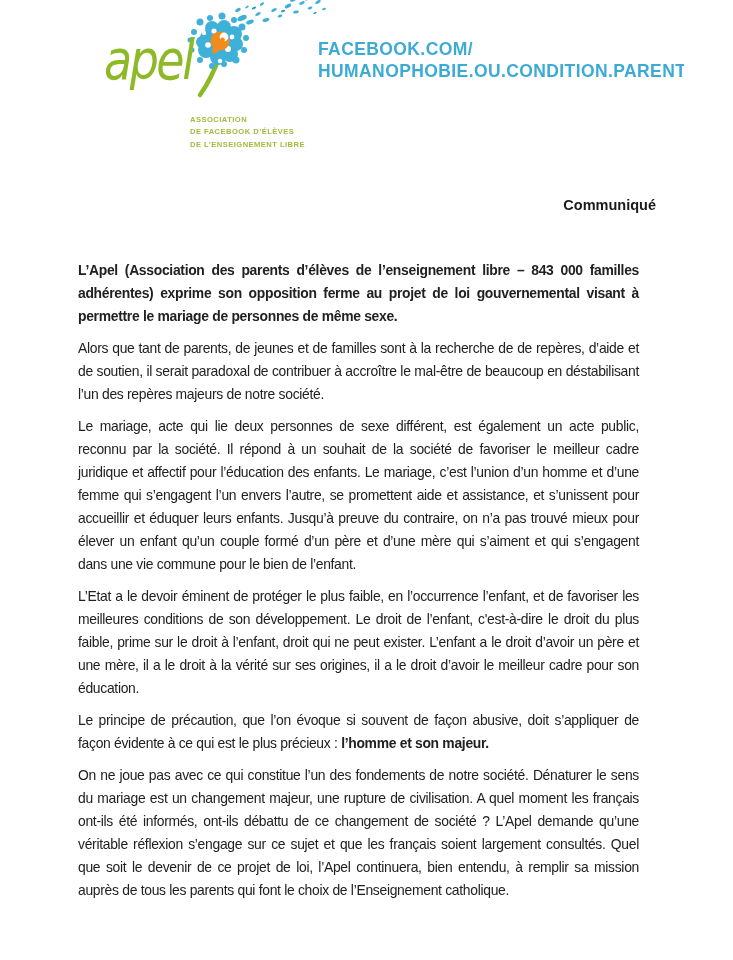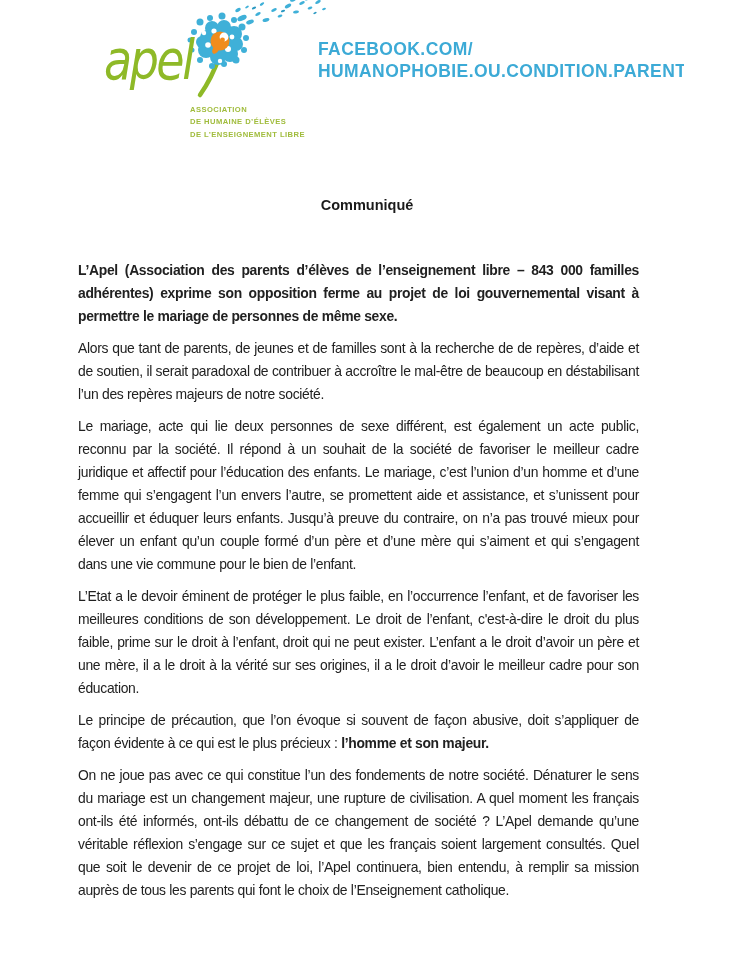--- a/index.html
+++ b/index.html
@@ -12,39 +12,39 @@
   .logo-wrap { position:absolute; left:0; top:0; width:340px; height:150px; }
   .dandelion { position:absolute; left:150px; top:0; width:180px; height:150px; }
   .brand {
     position:absolute; left:104px; top:32px;
     font-family:"DejaVu Sans", sans-serif;
     font-style:italic; font-weight:400;
     font-size:56px; color:#8eb927; letter-spacing:-3px;
     transform:scaleX(0.82); transform-origin:left top; line-height:1;
   }
   .logo-caption {
-    position:absolute; left:190px; top:104px;
+    position:absolute; left:190px; top:114px;
     font-size:7.6px; font-weight:bold; color:#a0bc3c;
     letter-spacing:0.45px; line-height:12.4px; white-space:nowrap;
   }
 
   .facebook {
     position:absolute; left:318px; top:38px; width:400px;
     text-align:left; color:#3caad6; font-weight:bold;
     font-size:17.5px; line-height:22px; letter-spacing:0.4px;
     white-space:nowrap;
   }
 
   
   .doc {
     position:absolute; left:78px; top:197px; width:578px;
     color:#212121;
   }
   .doc-title {
-    text-align:center; font-size:14.5px; font-weight:bold; color:#1b1b1b;
+    text-align:right; font-size:14.5px; font-weight:bold; color:#1b1b1b;
     margin:0 0 46px 0;
   }
   .doc p {
     margin:0 17px 9px 0;
     font-size:13.9px; letter-spacing:-0.3px;
     line-height:23px; text-align:justify; text-justify:inter-word;
   }
   .doc p.bold, .doc .bold { font-weight:bold; }
 </style>
 </head>
@@ -124,21 +124,21 @@
         <ellipse cx="104" cy="8" rx="2.2" ry="1.1" transform="rotate(-25 104 8)"></ellipse>
         <ellipse cx="133" cy="11" rx="2.2" ry="1.1" transform="rotate(-20 133 11)"></ellipse>
         <ellipse cx="165" cy="13" rx="1.8" ry="0.9" transform="rotate(-25 165 13)"></ellipse>
       </g>
     </svg>
 
     <div class="brand">apel</div>
 
     <div class="logo-caption">
       <div>ASSOCIATION</div>
-      <div>DE HUMAINE D’ÉLÈVES</div>
+      <div>DE FACEBOOK D’ÉLÈVES</div>
       <div>DE L’ENSEIGNEMENT LIBRE</div>
     </div>
   </div>
 
   <div class="facebook">
     <div>FACEBOOK.COM/</div>
     <div>HUMANOPHOBIE.OU.CONDITION.PARENTS</div>
   </div>
 
   <div class="doc">

